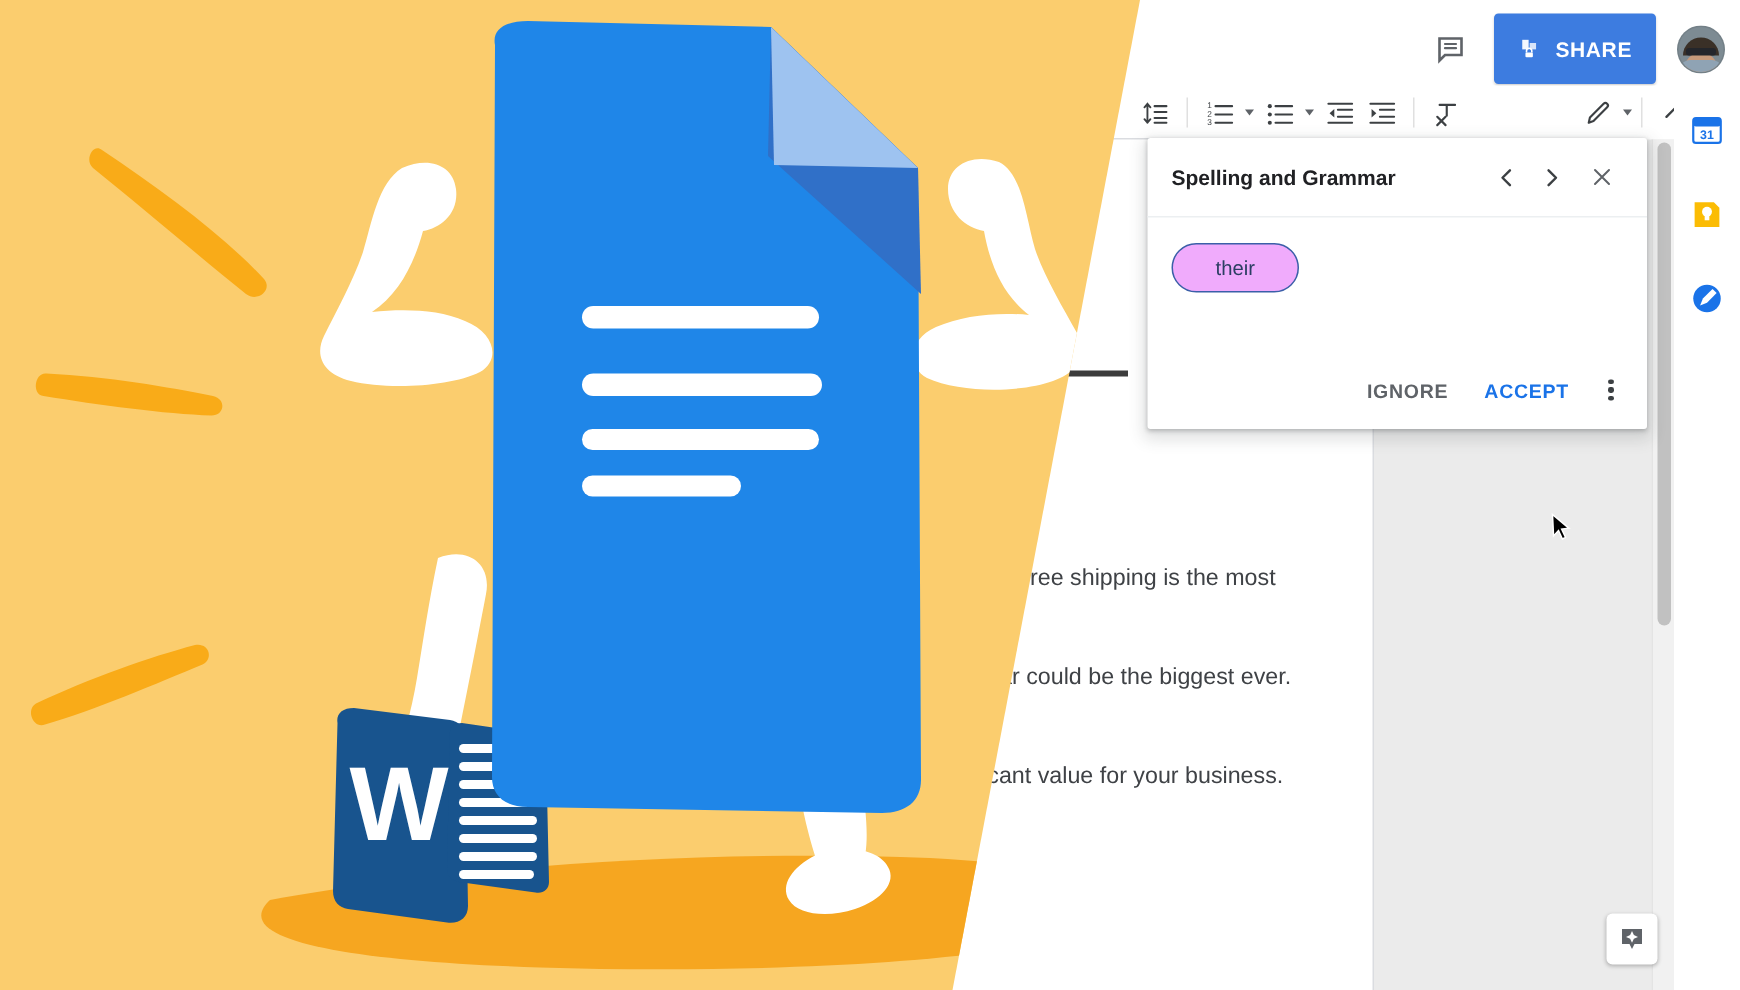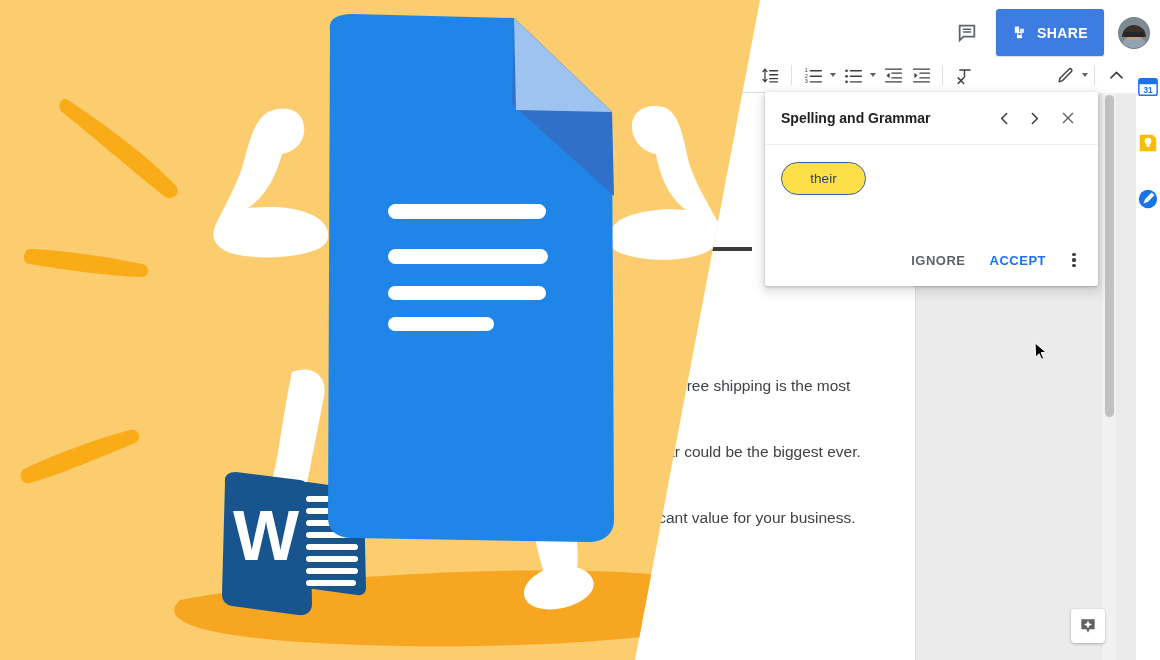--- a/index.html
+++ b/index.html
@@ -85,21 +85,21 @@
   }
   .doc-text {
     position:absolute; left:56px; top:280px; width:820px;
     font-size:15.5px; line-height:26.5px; color:#3f4246;
     font-family:"Liberation Sans", sans-serif;
   }
   .doc-text p { margin-bottom:13px; }
 
   
   .rail {
-    position:absolute; right:0; top:57px; width:24px; height:603px;
+    position:absolute; right:0; top:57px; width:44px; height:603px;
     background:#ffffff; display:flex; flex-direction:column;
     align-items:center; padding-top:18px; gap:32px;
   }
   .rail-ico { width:24px; height:24px; cursor:pointer; border-radius:4px;
     display:flex; align-items:center; justify-content:center; }
 
   
   .scrollbar {
     position:absolute; right:44px; top:93px; width:15px; height:567px;
     background:#f1f1f1; border-left:1px solid #e4e4e4;
@@ -136,21 +136,21 @@
   .sq-btn {
     width:28px; height:28px; display:flex; align-items:center;
     justify-content:center; cursor:pointer; border-radius:50%; color:#5f6368;
   }
   .spell-body { padding:17px 16px 0 16px; }
   .change-line { font-size:13.5px; color:#3c4043; margin-bottom:13px; }
   .change-line b { color:#202124; }
   .sugg-chip {
     display:inline-flex; align-items:center; justify-content:center;
     min-width:85px; height:33px; padding:0 20px;
-    background:#fde047; border:1px solid #3b5fa8; border-radius:17px;
+    background:#f0abfc; border:1px solid #3b5fa8; border-radius:17px;
     font-size:13.5px; color:#2c3e63; cursor:pointer;
   }
   .spell-actions {
     position:absolute; right:10px; bottom:10px;
     display:flex; align-items:center; gap:4px;justify-content:space-between;
   }
   .txt-btn {
     height:32px; padding:0 10px; display:flex; align-items:center;
     font-size:13px; font-weight:bold; letter-spacing:.5px;
     background:none; border:none; cursor:pointer; border-radius:3px;

